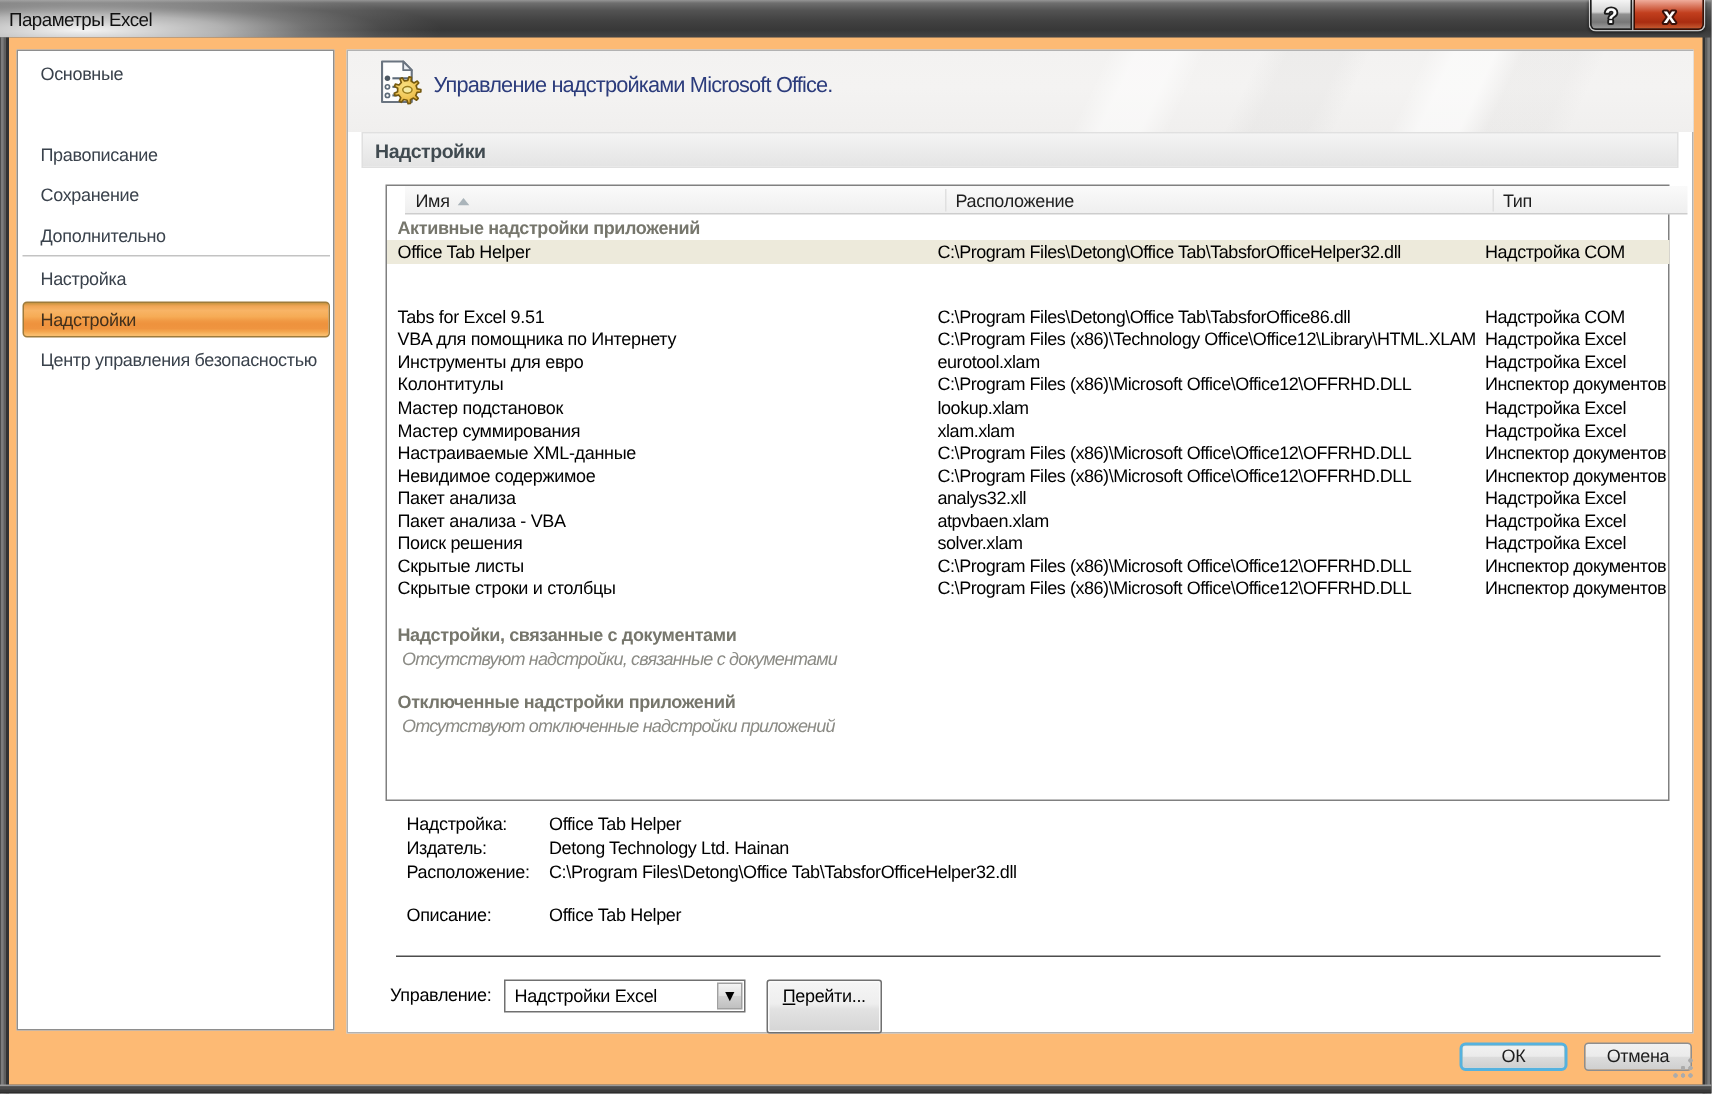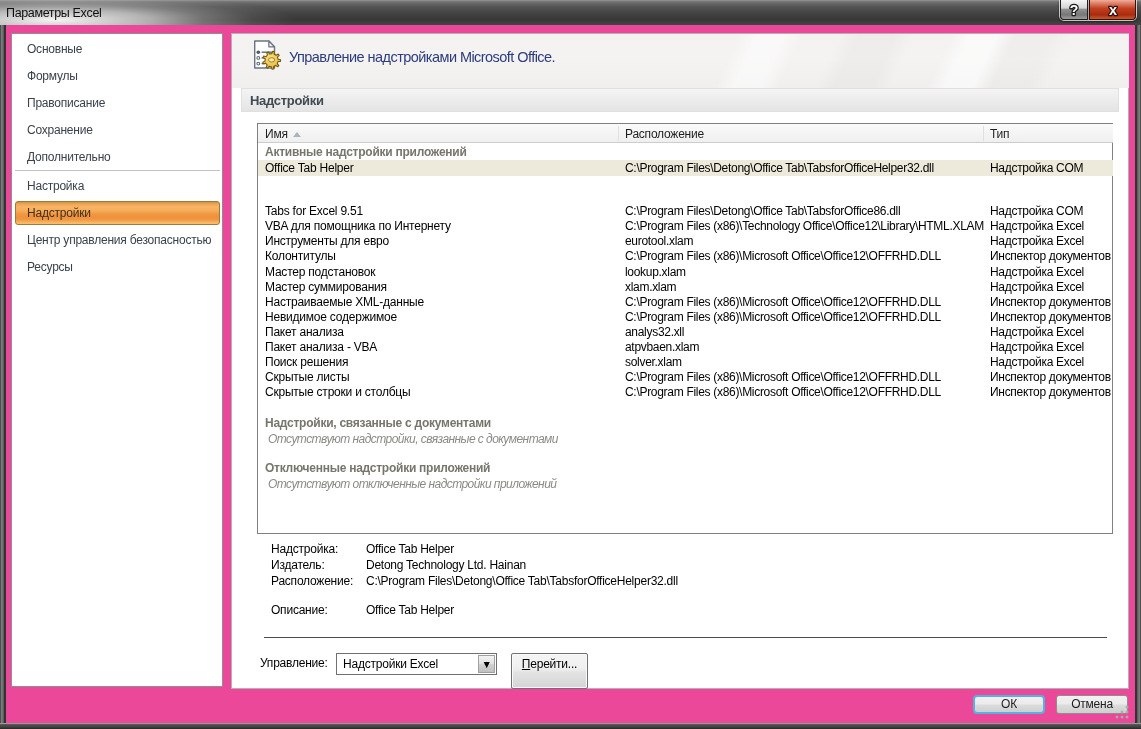--- a/index.html
+++ b/index.html
@@ -24,41 +24,41 @@
   border:1px solid rgba(255,255,255,0.7); border-top:none; border-radius:0 0 5px 5px;
   background:transparent; overflow:hidden; box-shadow:0 1px 2px rgba(0,0,0,0.45); }
 #helpbtn { position:absolute; left:0; top:0; width:28px; height:20px; border:1px solid #1e1e1e; border-top:none; border-radius:0 0 0 4px;
   background:linear-gradient(180deg, #f5f5f5 0, #d4d4d4 42%, #909090 50%, #777777 78%, #9d9d9d 100%);
   text-align:center; }
 #capdiv { position:absolute; left:28px; top:0; width:1px; height:20px; background:rgba(255,255,255,0.55); }
 #closebtn { position:absolute; left:29px; top:0; right:0; height:20px; border:1px solid #3c0e02; border-top:none; border-radius:0 0 4px 0;
   background:linear-gradient(180deg, #f0ad9c 0, #dd8068 18%, #c23f1e 45%, #a92c10 78%, #c65a31 100%);
   text-align:center; }
 
-#dlg { position:absolute; left:6px; top:25px; width:1129px; height:698px; background:#ec4899;padding-left:21px; }
+#dlg { position:absolute; left:6px; top:25px; width:1129px; height:698px; background:#fdba74;padding-left:21px; }
 
 #sidebar { position:absolute; left:5px; top:8px; width:212px; height:654px; background:#fff; border:1px solid #8e8e8e; }
 .nav { position:absolute; left:4px; width:203px; height:27px; line-height:27px; padding-left:11px; color:#3a424c; }
 #navsel { position:absolute; left:3px; top:167px; width:205px; height:24px; border:1px solid #9e7b3c; border-radius:3px;
   background:linear-gradient(180deg, #c8943f 0, #f0a556 2px, #f8b466 5px, #f6ac56 9px, #f09843 12px, #ee923d 14px, #ef9440 17px, #f4a54d 19px, #f9ba68 21px, #fcc577 24px); }
 #navsep { position:absolute; left:3px; top:136px; width:205px; height:1px; background:#c3c3c3; }
 
 #main { position:absolute; left:225px; top:8px; width:898px; height:656px; background:#fff; border:1px solid #b2b2b2; }
 #mainhdrbg { position:absolute; left:0; top:0; width:897px; height:54px;
   background:
    linear-gradient(115deg, transparent 0 55%, rgba(255,255,255,0.5) 57% 60%, transparent 62% 66%, rgba(90,90,90,0.04) 68% 72%, transparent 74% 78%, rgba(255,255,255,0.55) 80% 83%, rgba(100,100,100,0.03) 85% 89%, transparent 91%),
    linear-gradient(180deg, #f3f2f1 0, #f4f3f2 45%, #f0efee 100%); }
 #hdricon { position:absolute; left:22px; top:6px; }
 #hdrtitle { position:absolute; left:57px; top:15px; font-size:14.5px; letter-spacing:-0.55px; color:#2c3c7c; }
 #secbar { position:absolute; left:9px; top:54px; width:878px; height:24px;
   background:linear-gradient(180deg, #f4f4f4 0, #ececec 50%, #e4e4e4 100%); border:1px solid #e0e0e0;
   font-weight:bold; font-size:13px; color:#404a50; line-height:23px; padding-left:8px; letter-spacing:-0.3px; }
 
 #tbl { position:absolute; left:25px; top:89px; width:856px; height:411px; background:#fff; border:1px solid #808080; }
-#tblhead { position:absolute; left:0; top:0; width:855px; height:19px; border-bottom:1px solid #cdcdcd; color:#1e1e1e; background:linear-gradient(180deg,#fafafa,#efefef); }
+#tblhead { position:absolute; left:12px; top:0; width:855px; height:19px; border-bottom:1px solid #cdcdcd; color:#1e1e1e; background:linear-gradient(180deg,#fafafa,#efefef); }
 .colsep { position:absolute; top:2px; width:1px; height:15px; background:#e0e0e0; }
 .trow { position:absolute; left:0; width:855px; height:15px; line-height:15px; white-space:nowrap; }
 .tname { position:absolute; left:7px; }
 .tloc { position:absolute; left:367px; letter-spacing:-0.3px; }
 .ttyp { position:absolute; left:732px; letter-spacing:-0.3px; }
 .grp { font-weight:bold; color:#76766c; letter-spacing:-0.25px; }
 .hl { background:#edeadb; }
 .ph { font-style:italic; color:#8b8b85; letter-spacing:-0.55px; }
 
 .dlabel { position:absolute; left:39px; width:90px; line-height:15px; }
@@ -106,28 +106,26 @@
   </div>
 <div id="leftframe"></div>
 <div id="rightframe"></div>
 <div id="bottomframe"></div>
 <div id="dlg">
 
   <div id="sidebar">
     <div id="navsel"></div>
     <div id="navsep"></div>
     <div class="nav" style="top:2px;">Основные</div>
-    <div class="nav" style="top:29px;">Формулы</div>
     <div class="nav" style="top:56px;">Правописание</div>
     <div class="nav" style="top:83px;">Сохранение</div>
     <div class="nav" style="top:139px;">Настройка</div>
     <div class="nav" style="top:110px;">Дополнительно</div>
     <div class="nav" style="top:166px; color:#42301c;">Надстройки</div>
     <div class="nav" style="top:193px;">Центр управления безопасностью</div>
-    <div class="nav" style="top:220px;">Ресурсы</div>
   </div>
 
   <div id="main">
     <div id="mainhdrbg"></div>
     <svg id="hdricon" width="32" height="32" viewBox="0 0 32 32">
       <defs>
           <radialGradient id="gg" cx="0.42" cy="0.38" r="0.75">
         <stop offset="0" stop-color="#f9e387"></stop>
             <stop offset="0.55" stop-color="#f0c452"></stop>
             <stop offset="1" stop-color="#d89f26"></stop>

